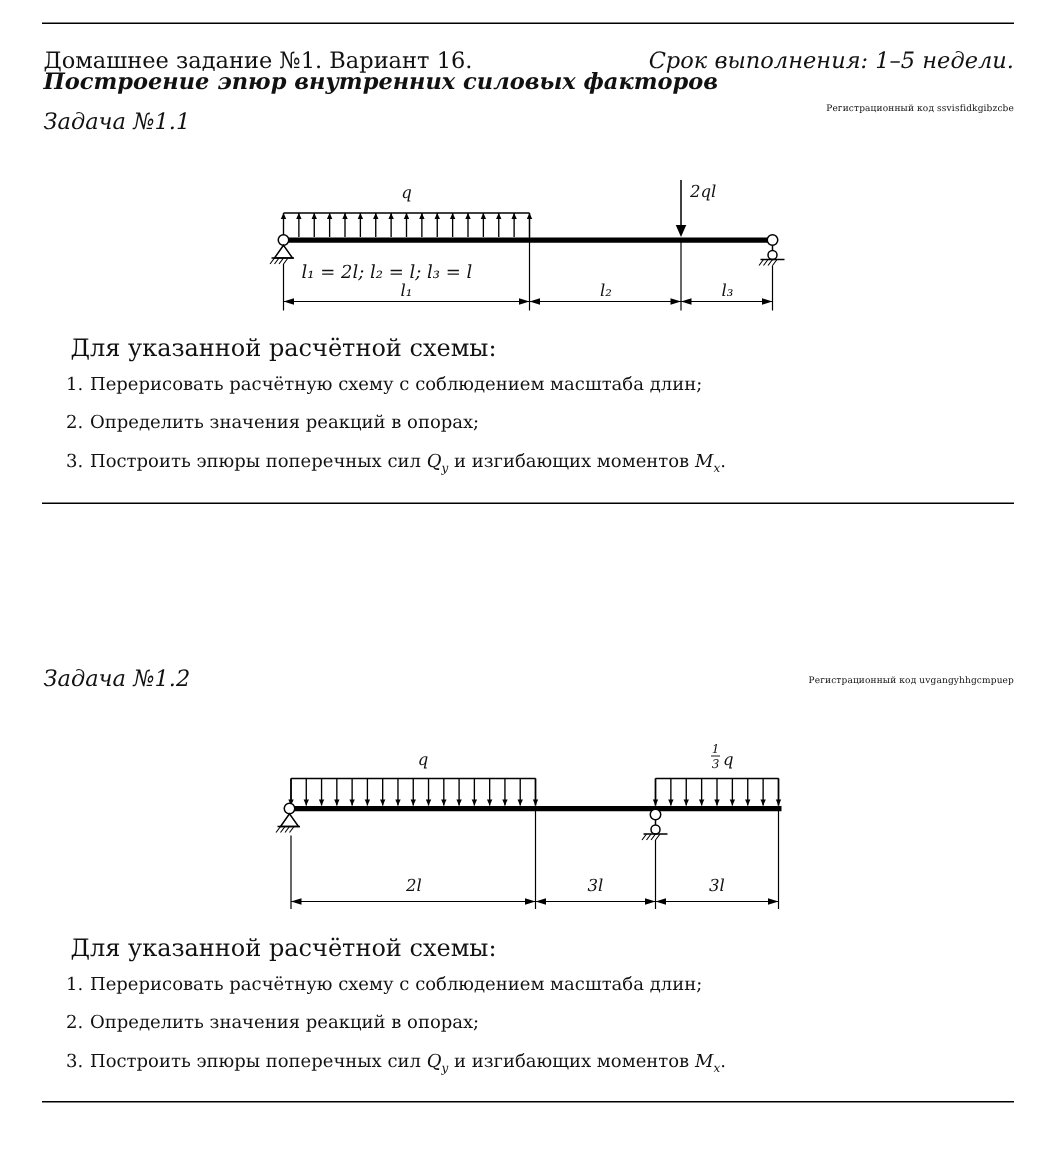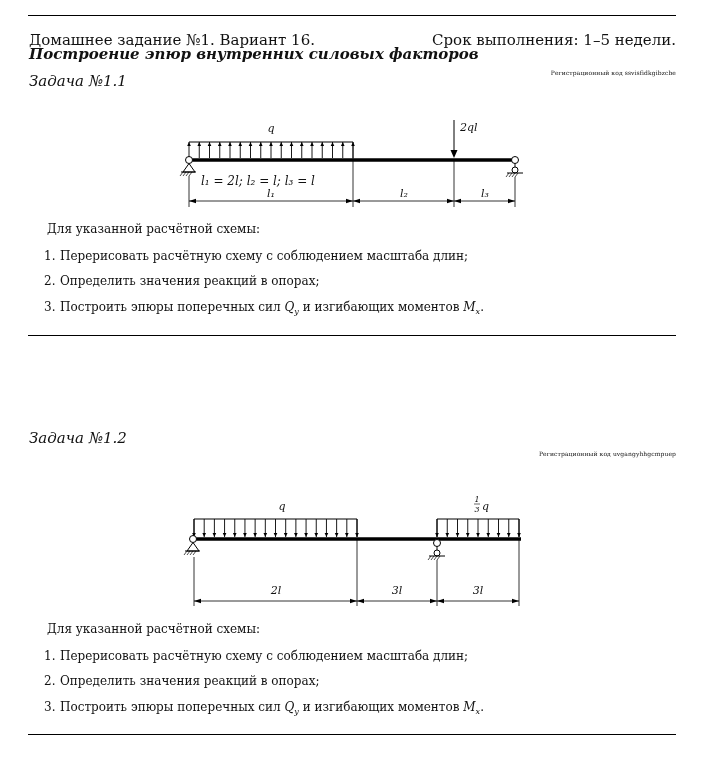--- a/index.html
+++ b/index.html
@@ -3,23 +3,23 @@
 <meta charset="utf-8">
 <style>
   html, body { margin: 0; padding: 0; background: #ffffff; }
   body { width: 703px; height: 773px; position: relative; overflow: hidden;
          font-family: "DejaVu Serif", "Liberation Serif", serif; color: #111; }
   .rule { position: absolute; left: 28px; width: 648px; height: 1.4px; background: #000; }
   .abs { position: absolute; white-space: nowrap; }
   .hdr-title { left: 29px; top: 31px; font-size: 15px; font-weight: normal; }
   .hdr-sub { left: 29px; top: 45px; font-size: 15px; font-weight: bold; font-style: italic; }
   .task-title { font-size: 15px; font-style: italic; font-weight: normal; }
-  .deadline { right: 27px; top: 31px; font-size: 15px; }
+  .deadline { right: 27px; top: 31px; font-size: 15px; font-style: italic; }
   .regcode { font-size: 6px; letter-spacing: 0.1px; }
-  .intro { font-size: 12px; text-align: center; }
+  .intro { font-size: 16px; text-align: center; }
   .item { font-size: 12px; }
   .item .num { display: inline-block; width: 16px; }
   .mvar { font-style: italic; }
   .mvar sub { font-size: 8px; }
   svg text { font-family: "DejaVu Serif", "Liberation Serif", serif; font-style: italic; fill: #111; }
 </style>
 </head>
 <body>
 
 <div class="rule" style="top:15px"></div>
@@ -174,21 +174,21 @@
 <div class="abs item" style="left:44px; top:249px;">
   <span class="num">1.</span><span>Перерисовать расчётную схему с соблюдением масштаба длин;</span>
 </div>
 <div class="abs item" style="left:44px; top:274px;">
   <span class="num">2.</span><span>Определить значения реакций в опорах;</span>
 </div>
 <div class="abs item" style="left:44px; top:300px;">
   <span class="num">3.</span><span>Построить эпюры поперечных сил </span><span class="mvar"><span>Q</span><sub>y</sub></span><span> и изгибающих моментов </span><span class="mvar"><span>M</span><sub>x</sub></span><span>.</span>
 </div>
 
-<div class="abs task-title" style="left:29px; top:429px;">Задача №1.2</div>
+<div class="abs task-title" style="left:29px; top:443px;">Задача №1.2</div>
 <div class="abs regcode" style="right:27px; top:450px;">Регистрационный код uvgangyhhgcmpuep</div>
 
 <svg class="abs" style="left:0; top:470px;" width="703" height="150">
 
   <g id="t2-load1">
     <line x1="194" y1="49" x2="357" y2="49" stroke="#000" stroke-width="1"></line>
     <line x1="194" y1="49" x2="194" y2="67" stroke="#000" stroke-width="1"></line>
     <line x1="357" y1="49" x2="357" y2="67" stroke="#000" stroke-width="1"></line>
   <g>
         <line x1="194" y1="49" x2="194" y2="67" stroke="#000" stroke-width="0.9"></line>

